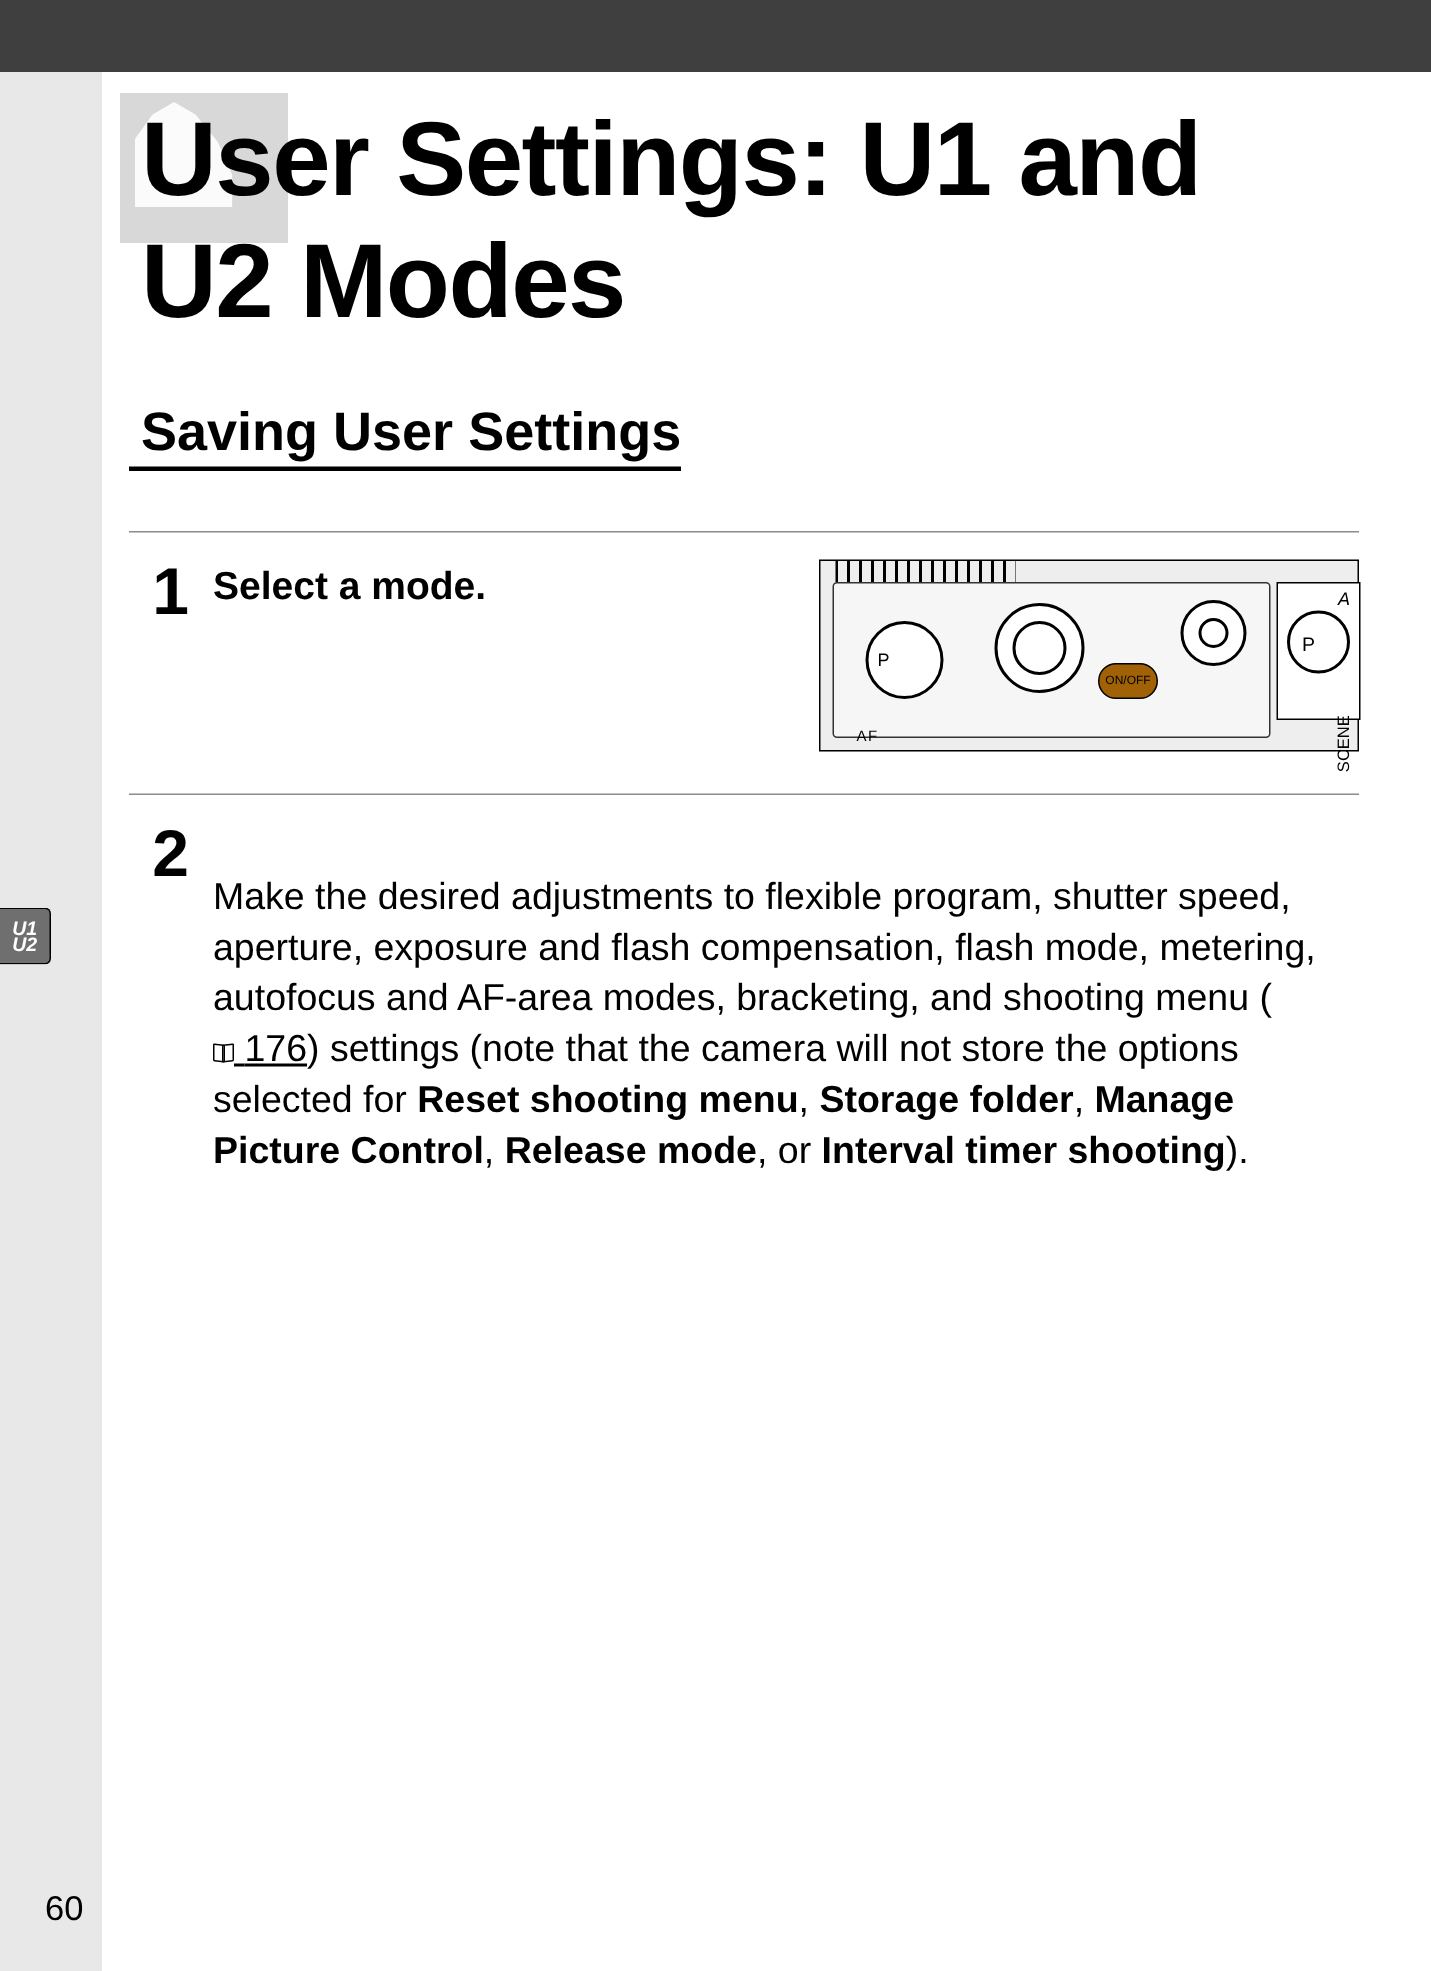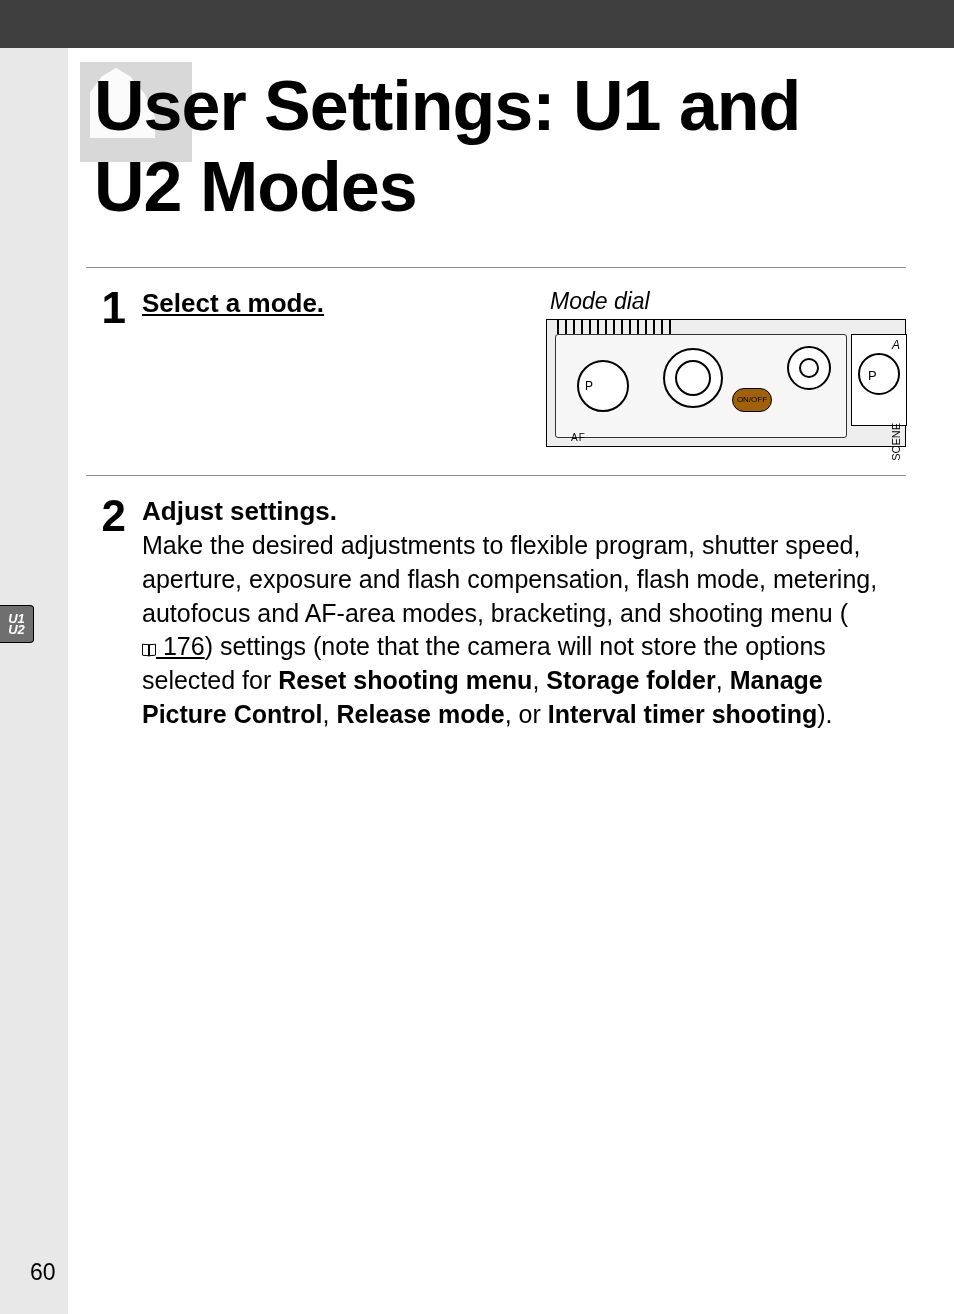--- a/index.html
+++ b/index.html
@@ -48,21 +48,21 @@
   .steps { margin-top: 40px; }
   .step { border-top: 1px solid #8c8c8c; padding: 18px 0 28px 0; display: flex; gap: 16px; }
   .step:first-child { border-top: 1px solid #8c8c8c; }
   .stepnum {
     font-size: 44px; font-weight: 700; width: 40px; text-align: right; line-height: 1;
     flex: 0 0 40px; padding-top: 0;
   }
   .stepbody { flex: 1; font-size: 25px; line-height: 1.35; }
   .step-head { font-weight: 700; font-size: 26px; display: inline; }
   .step-row { display: flex; gap: 20px; align-items: flex-start; }
-  .step-text { flex: 1; text-decoration: underline; }
+  .step-text { flex: 1; }
   .fig-col { flex: 0 0 360px; }
   .fig-caption { font-style: italic; font-size: 23px; margin-bottom: 2px; padding-left: 4px; }
   .fig {
     width: 360px; height: 128px; background: #eee; border: 1.5px solid #000;
     position: relative;
   }
   .fig .ticks { position:absolute; top:0; left:10px; width:120px; height:14px;
     background: repeating-linear-gradient(90deg,#000 0 2px,transparent 2px 8px); }
   .fig .body { position:absolute; inset:14px 58px 8px 8px; background:#f6f6f6; border:1px solid #333; border-radius:3px;}
   .fig .dial1 { position:absolute; left:30px; top:40px; width:52px; height:52px; border:2px solid #000; border-radius:50%; background:#fff;}
@@ -104,32 +104,32 @@
       <div class="tab-glyph">U1<br>U2</div>
     </div>
   </div>
 
   <div class="content">
     <div class="chapter-icon"></div>
 
     <h1 class="title">User Settings: U1 and U2 Modes</h1>
 
 
+    <h2 class="section">Saving User Settings</h2>
 
     <div class="steps">
 
       <div class="step">
         <div class="stepnum">1</div>
         <div class="stepbody">
           <div class="step-row">
             <div class="step-text">
               <span class="step-head">Select a mode.</span><br>
             </div>
             <div class="fig-col">
-              <div class="fig-caption">Mode dial</div>
               <div class="fig">
                 <div class="ticks"></div>
                 <div class="body"></div>
                 <div class="dial1"></div>
                 <div class="dial2"></div>
                 <div class="btn">ON/OFF</div>
                 <div class="shutter"></div>
                 <div class="af-label">AF</div>
                 <div class="inset">
                   <div class="a-mark">A</div>
@@ -138,21 +138,21 @@
                 </div>
               </div>
             </div>
           </div>
         </div>
       </div>
 
       <div class="step">
         <div class="stepnum">2</div>
         <div class="stepbody">
-          <span class="step-head">Adjust settings.</span><br>
+          <br>
           <span>Make the desired adjustments to flexible program, shutter speed, aperture, exposure and flash compensation, flash mode, metering, autofocus and AF-area modes, bracketing, and shooting menu (</span><span class="bookref"><span class="bookicon"></span>&nbsp;<span>176</span></span><span>) settings (note that the camera will not store the options selected for </span><b>Reset shooting menu</b><span>, </span><b>Storage folder</b><span>, </span><b>Manage Picture Control</b><span>, </span><b>Release mode</b><span>, or </span><b>Interval timer shooting</b><span>).</span>
         </div>
       </div>
 
     </div>
   </div>
 
   <div class="pagenum">60</div>
 </div>
 

